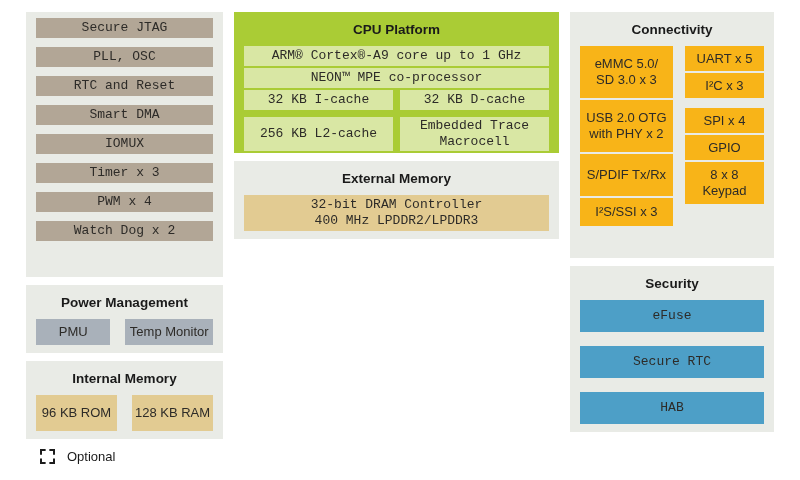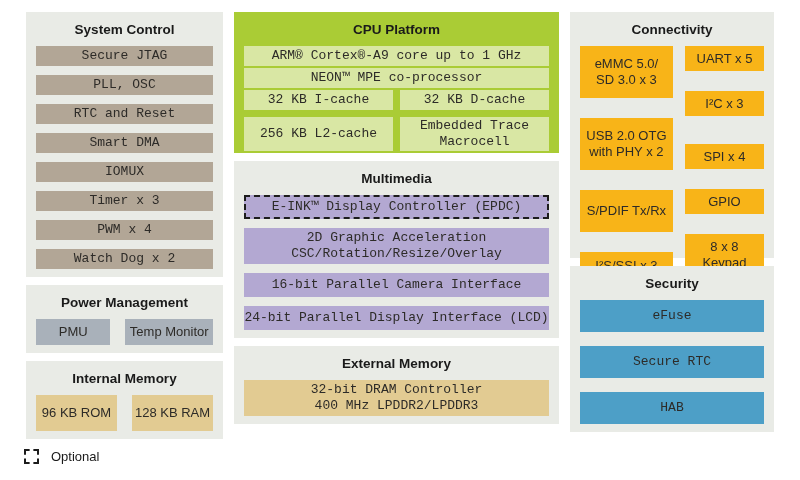--- a/index.html
+++ b/index.html
@@ -43,37 +43,36 @@
   .c-sand   { background: #e2cb92; }
 
   .optional-block { border: 2px dashed #1c1c1c; }
 
   .row2 { display: flex; gap: 15px; }
   .row2 > .block { flex: 1; }
 
   .grid2 { display: grid; grid-template-columns: 1fr 1fr; gap: 7px; }
 
   .conn { display: flex; gap: 12px; }
-  .conn-col { display: flex; flex-direction: column; gap: 20px; }
+  .conn-col { display: flex; flex-direction: column; gap: 2px; }
   .conn-left  { flex: 1.08; }
   .conn-right { flex: 0.92; }
 
-  .legend { position: absolute; left: 24px; top: 449px; display: flex; align-items: center; gap: 12px; }
+  .legend { position: absolute; left: 40px; top: 449px; display: flex; align-items: center; gap: 12px; }
   .legend-swatch { width: 15px; height: 15px; background: #ffffff; border: 2px dashed #1c1c1c; }
   .legend-label { font-size: 13px; color: #1a1a1a; }
 </style>
 </head>
 <body>
 
 <div class="page">
   <div class="board">
 
     <div class="col col-left">
       <section class="panel" style="height:265px">
-        <div class="panel-title">System Control</div>
         <div class="stack g9">
           <div class="block c-tan h20">Secure JTAG</div>
           <div class="block c-tan h20">PLL, OSC</div>
           <div class="block c-tan h20">RTC and Reset</div>
           <div class="block c-tan h20">Smart DMA</div>
           <div class="block c-tan h20">IOMUX</div>
           <div class="block c-tan h20">Timer x 3</div>
           <div class="block c-tan h20">PWM x 4</div>
           <div class="block c-tan h20">Watch Dog x 2</div>
         </div>
@@ -105,30 +104,20 @@
           <div class="grid2">
             <div class="block c-lgreen h20">32 KB I-cache</div>
             <div class="block c-lgreen h20">32 KB D-cache</div>
             <div class="block c-lgreen h34">256 KB L2-cache</div>
             <div class="block c-lgreen h34">Embedded Trace
 Macrocell</div>
           </div>
         </div>
       </section>
 
-      <section class="panel" style="height:177px">
-        <div class="panel-title">Multimedia</div>
-        <div class="stack g9">
-          <div class="block c-purple h24 optional-block">E-INK™ Display Controller (EPDC)</div>
-          <div class="block c-purple h36">2D Graphic Acceleration
-CSC/Rotation/Resize/Overlay</div>
-          <div class="block c-purple h24">16-bit Parallel Camera Interface</div>
-          <div class="block c-purple h24">24-bit Parallel Display Interface (LCD)</div>
-        </div>
-      </section>
 
       <section class="panel" style="height:78px">
         <div class="panel-title">External Memory</div>
         <div class="stack">
           <div class="block c-sand h36">32-bit DRAM Controller
 400 MHz LPDDR2/LPDDR3</div>
         </div>
       </section>
     </div>
 

